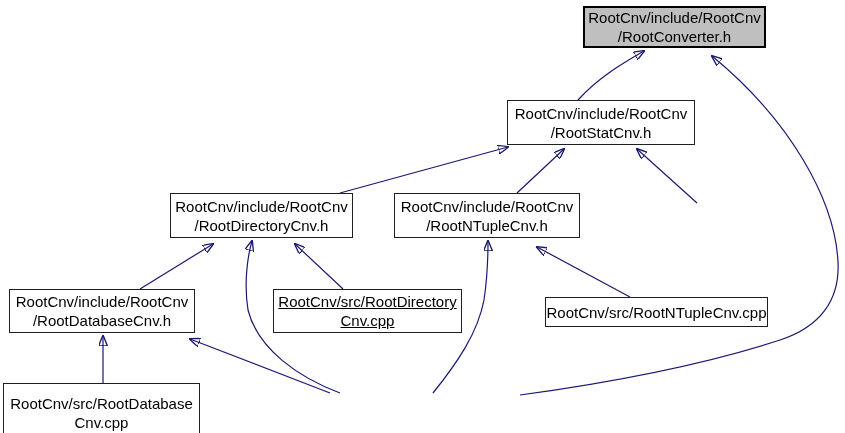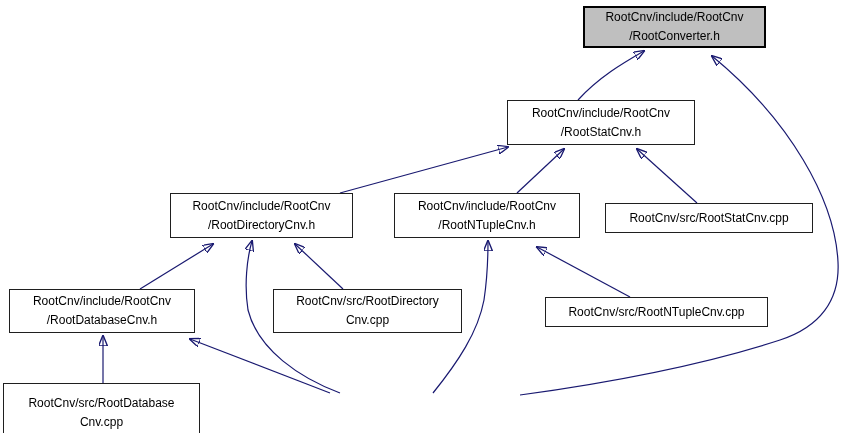--- a/index.html
+++ b/index.html
@@ -10,35 +10,35 @@
     font-family:"Liberation Sans", sans-serif;
     overflow:hidden;
   }
   #edges { position:absolute; left:0; top:0; width:845px; height:433px; }
   #edges path { fill:none; stroke:#191970; stroke-width:1.2; }
   .node {
     position:absolute;
     display:flex; align-items:center; justify-content:center;
     text-align:center;
     white-space:pre-line;
-    font-size:12px; line-height:19px;
+    font-size:15px; line-height:19px;
     color:#000000;
     background:#ffffff;
     border:1px solid #1f1f1f;
     box-sizing:border-box;
     z-index:2;
   }
   .node.hl { background:#bfbfbf; border:2px solid #000000; }
   #n0 {left:583px; top:6px;   width:183px; height:42px;}
   #n1 {left:507px; top:100px; width:188px; height:45px;}
   #n2 {left:170px; top:193px; width:183px; height:45px;}
   #n3 {left:394px; top:193px; width:186px; height:45px;}
   #n4 {left:605px; top:203px; width:208px; height:30px;}
   #n5 {left:9px;   top:289px; width:186px; height:44px;}
-  #n6 {left:273px; top:289px; width:189px; height:44px;}
+  #n6 {left:273px; top:289px; width:189px; height:44px;text-decoration:underline;}
   #n7 {left:545px; top:297px; width:223px; height:30px;}
   #n8 {left:3px;   top:383px; width:197px; height:60px;}
   #n9 {left:312px; top:393px; width:208px; height:28px;}
 </style>
 </head>
 <body>
 
 <div id="canvas">
 
   <svg id="edges" width="845" height="433" viewBox="0 0 845 433" xmlns="http://www.w3.org/2000/svg">
@@ -62,21 +62,20 @@
   </svg>
 
   <div id="n0" class="node hl">RootCnv/include/RootCnv
 /RootConverter.h</div>
   <div id="n1" class="node">RootCnv/include/RootCnv
 /RootStatCnv.h</div>
   <div id="n2" class="node">RootCnv/include/RootCnv
 /RootDirectoryCnv.h</div>
   <div id="n3" class="node">RootCnv/include/RootCnv
 /RootNTupleCnv.h</div>
-  <div id="n4" class="node">RootCnv/src/RootStatCnv.cpp</div>
   <div id="n5" class="node">RootCnv/include/RootCnv
 /RootDatabaseCnv.h</div>
   <div id="n6" class="node">RootCnv/src/RootDirectory
 Cnv.cpp</div>
   <div id="n7" class="node">RootCnv/src/RootNTupleCnv.cpp</div>
   <div id="n8" class="node">RootCnv/src/RootDatabase
 Cnv.cpp</div>
 
 </div>
 

